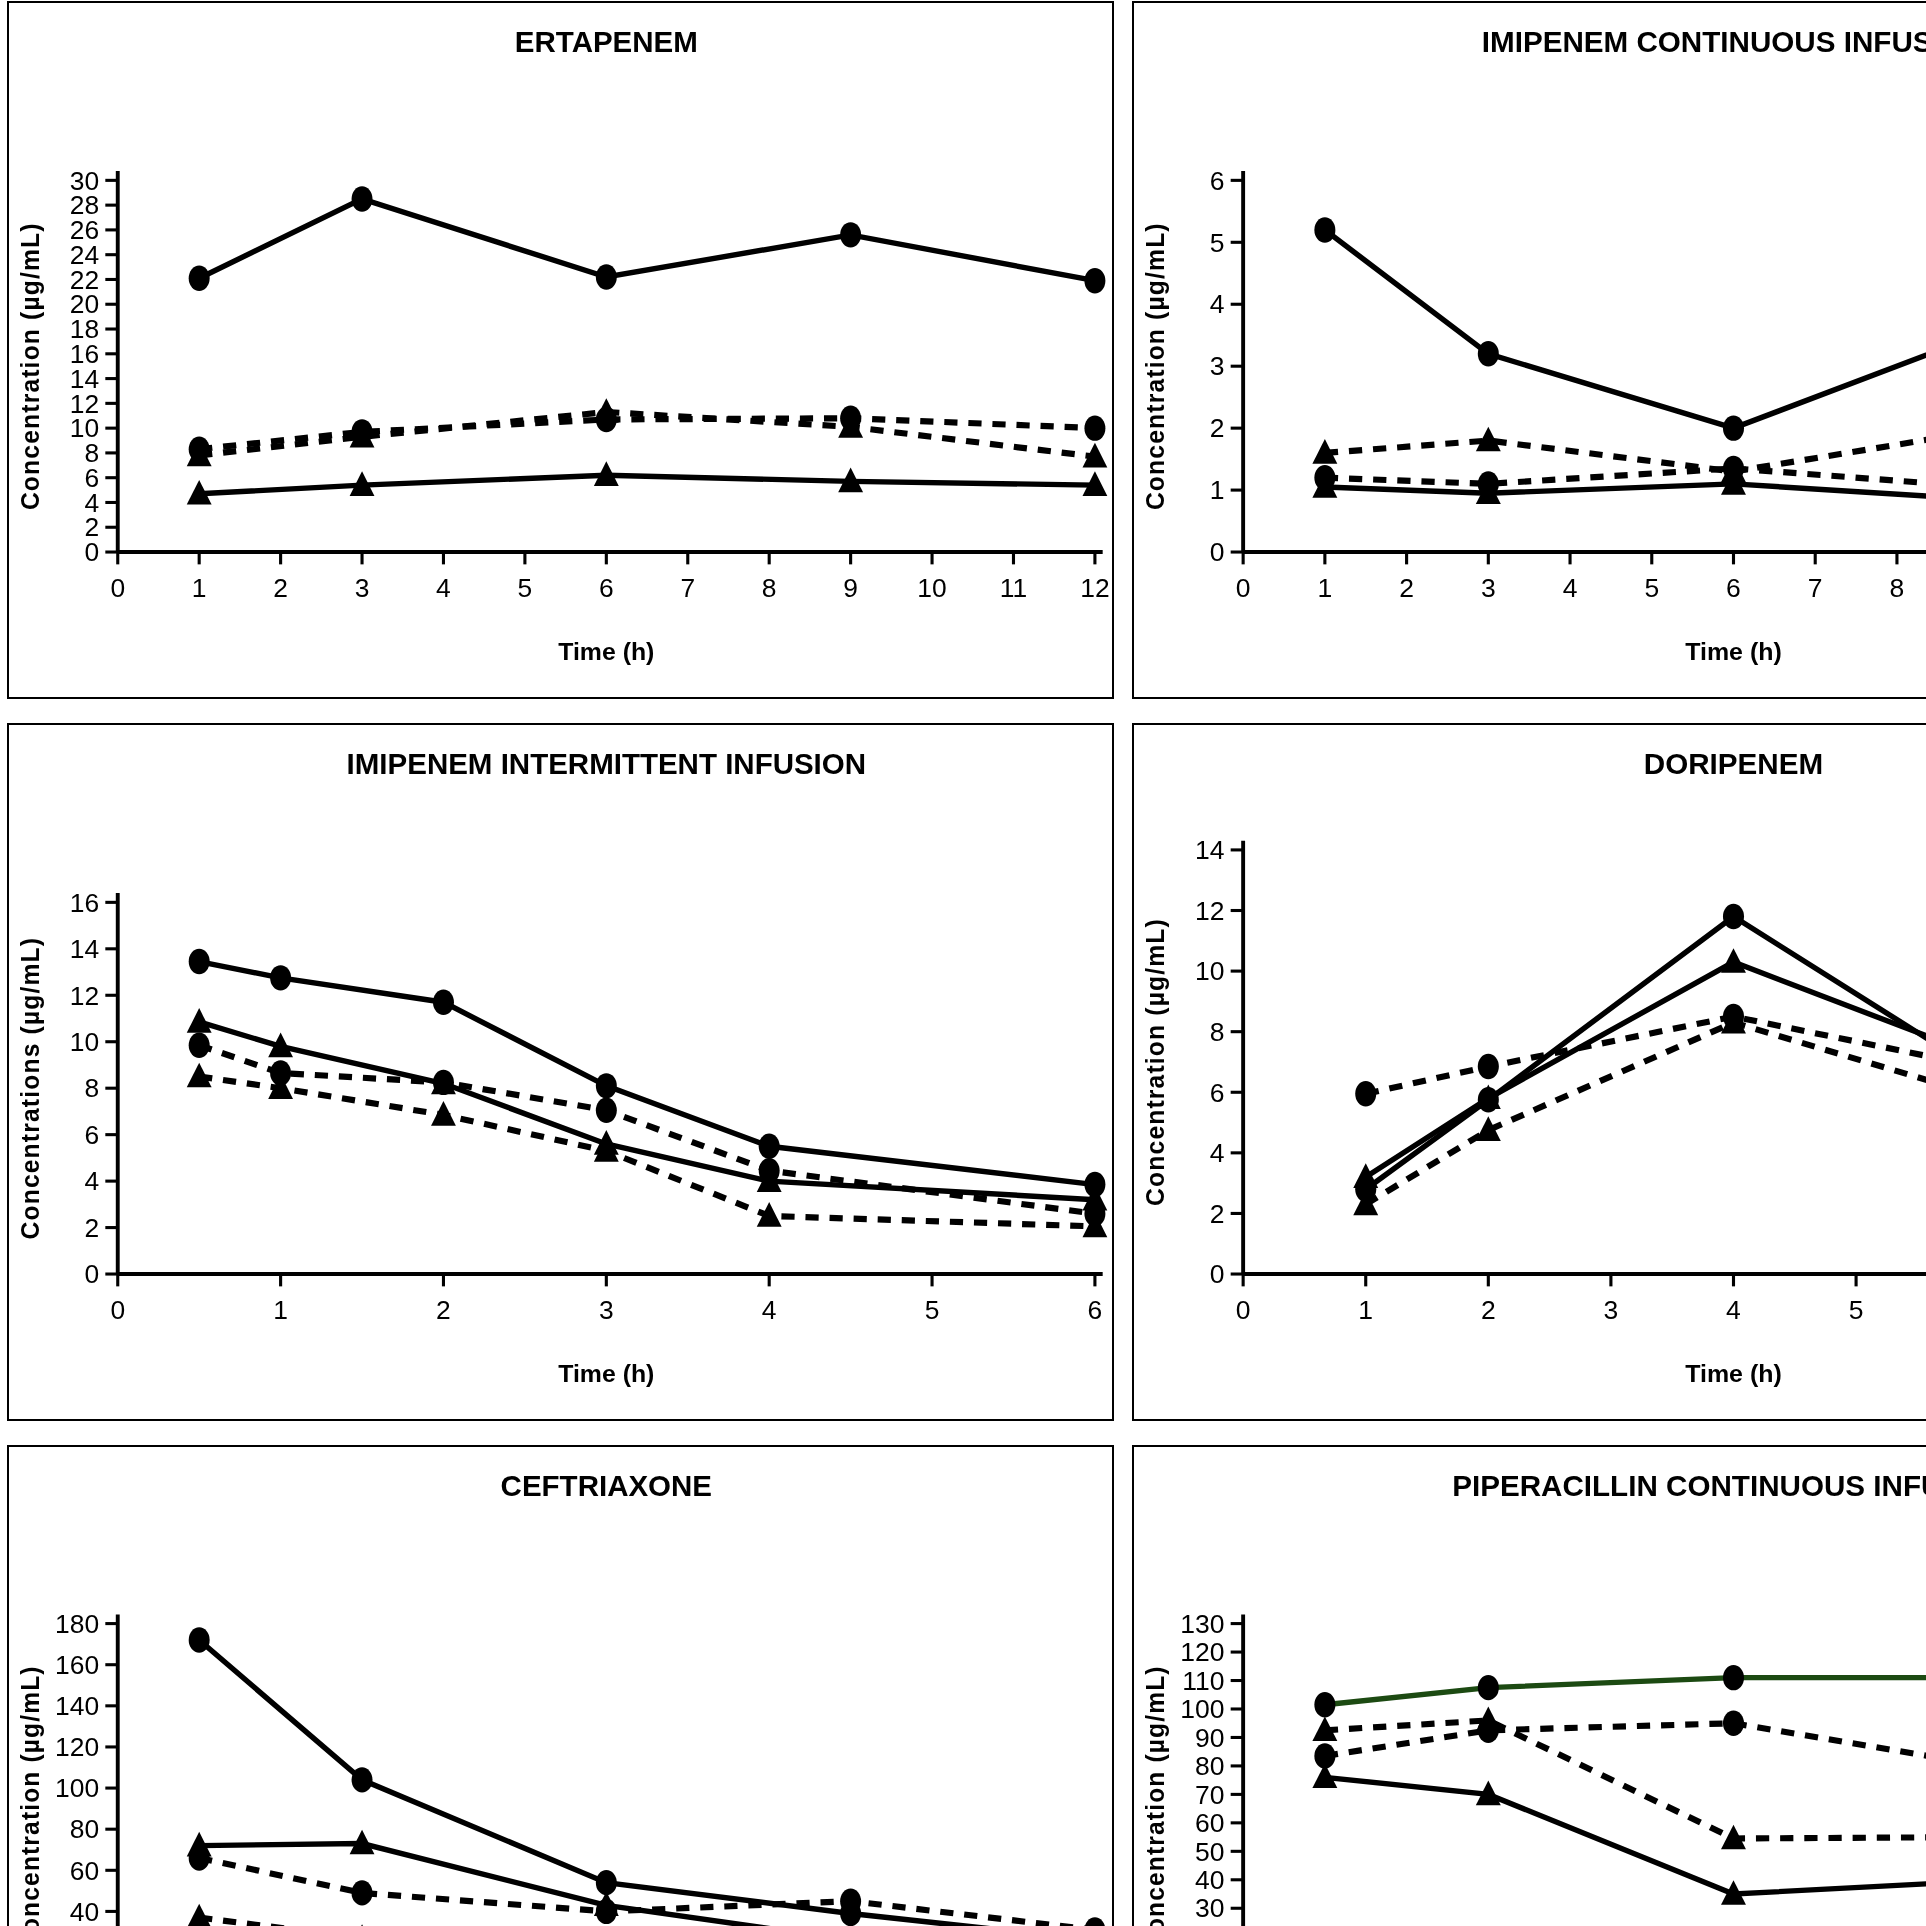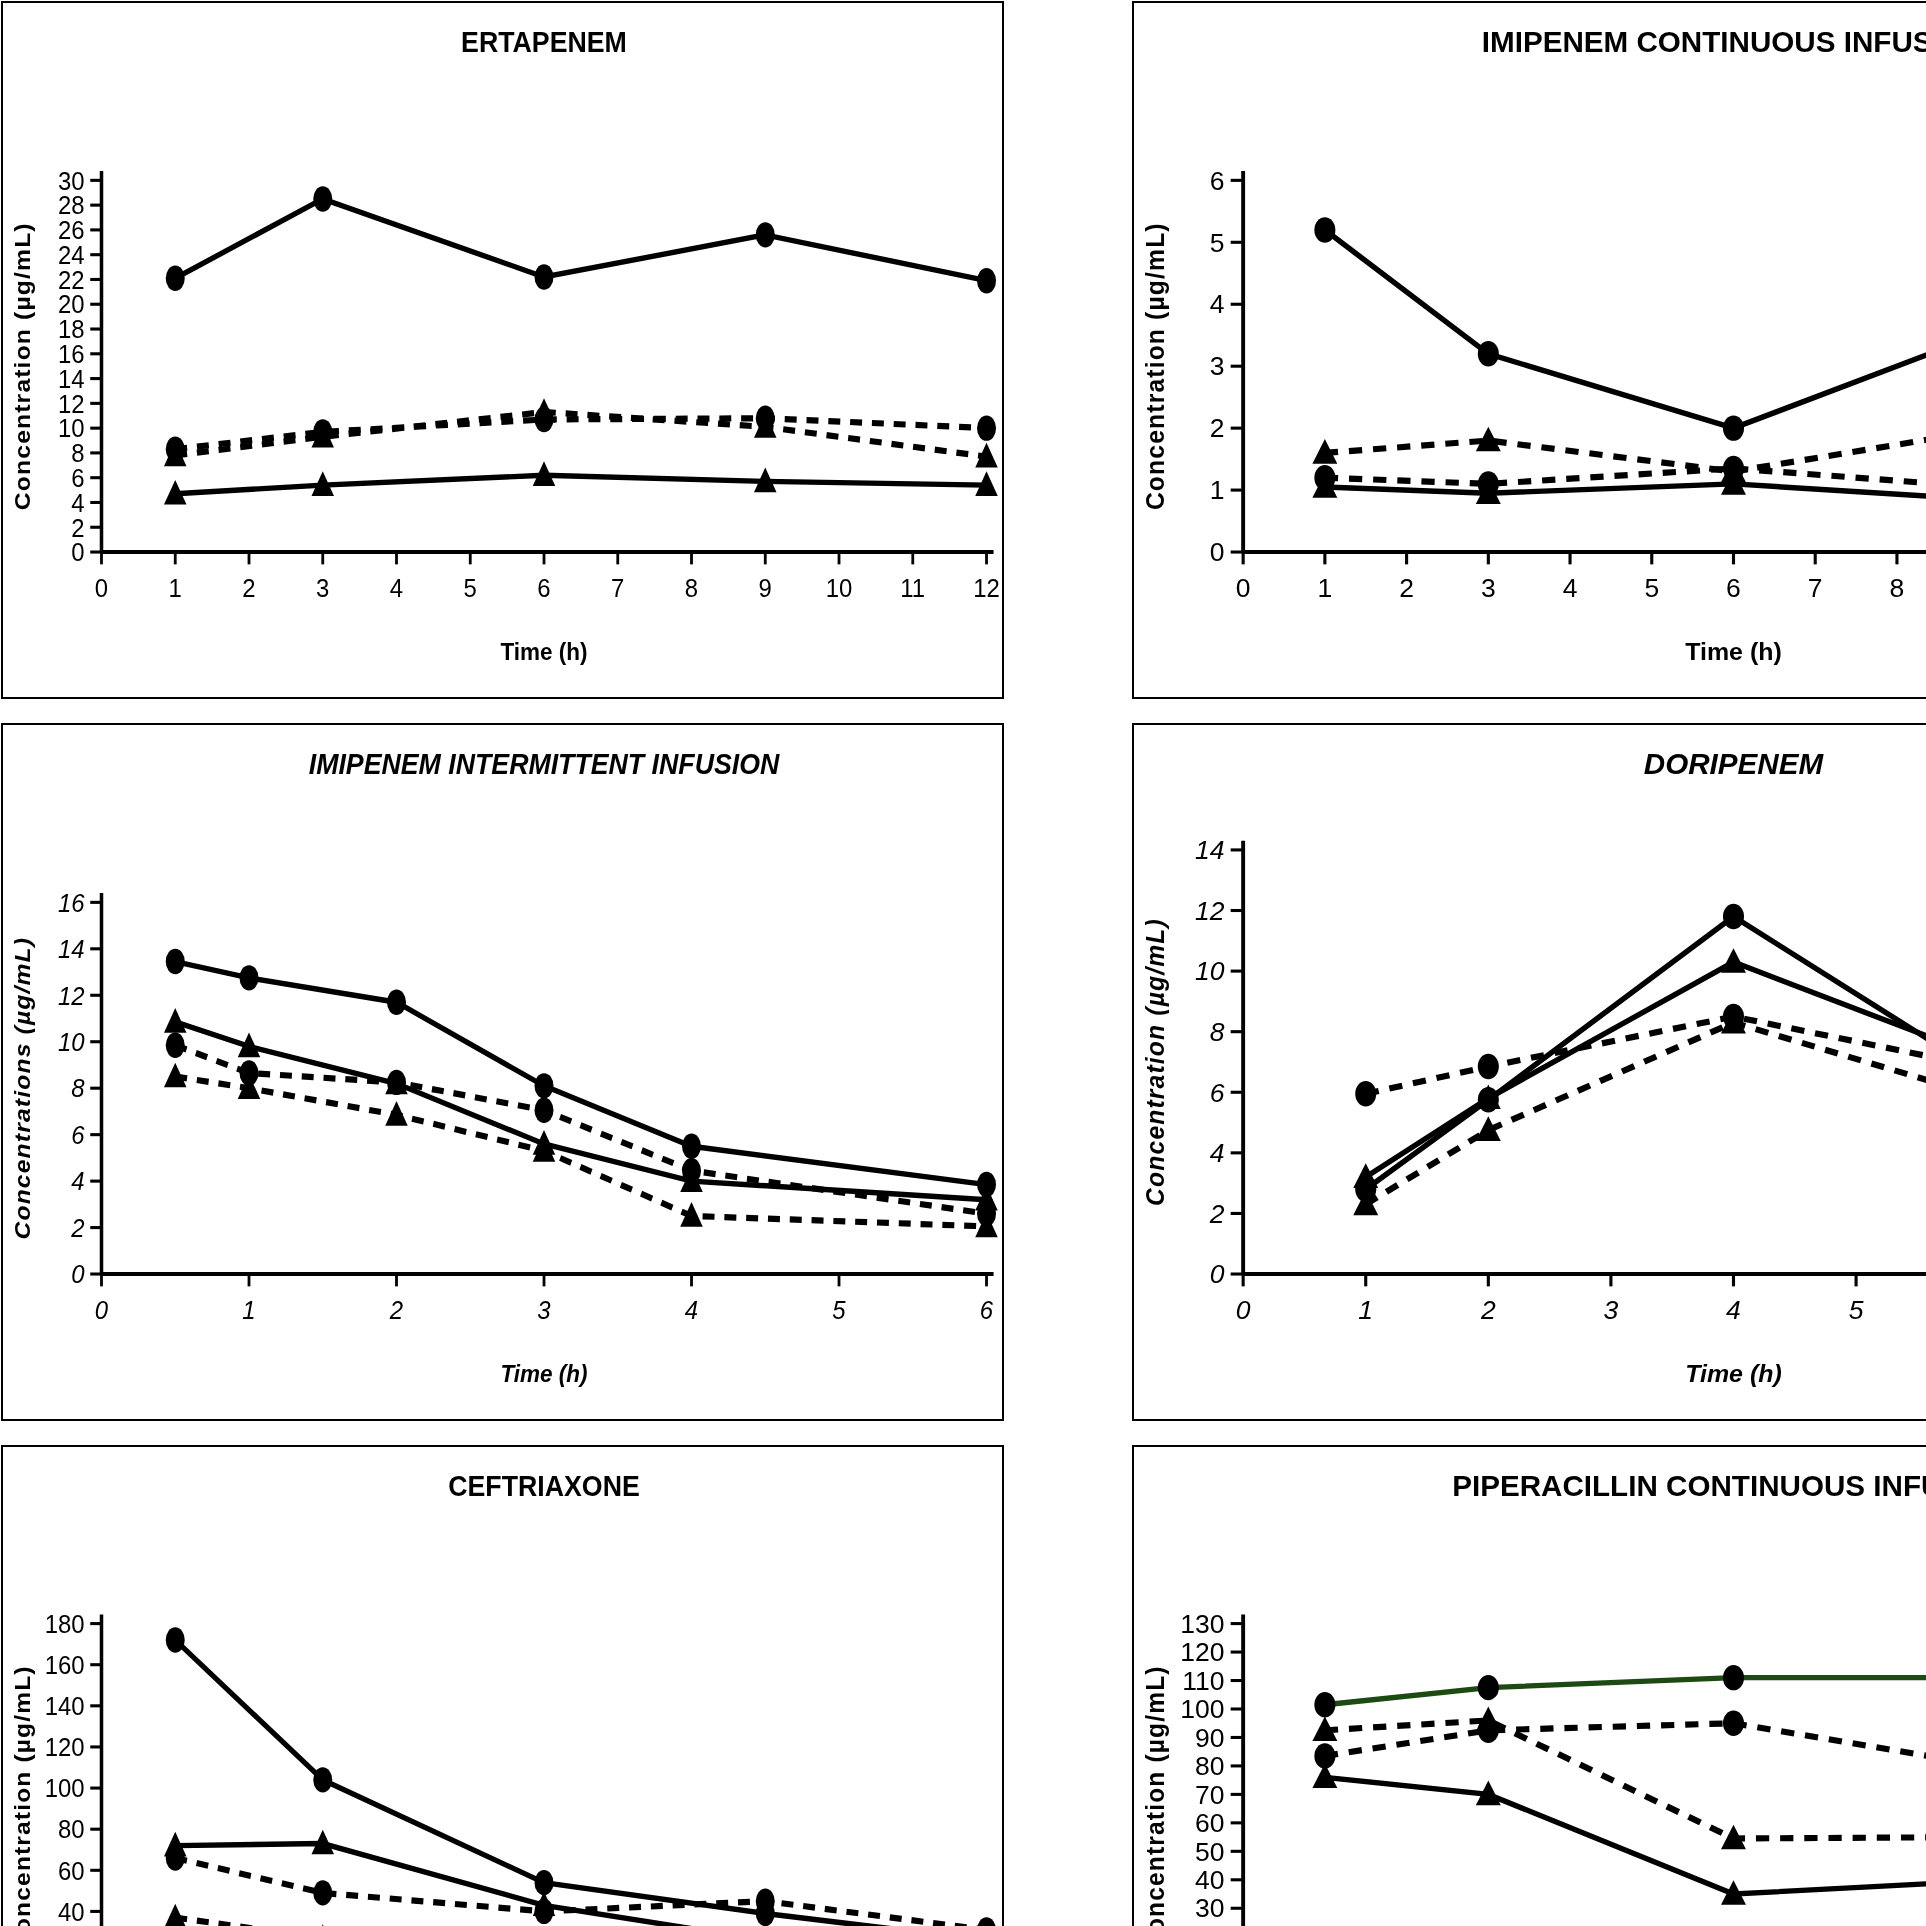--- a/index.html
+++ b/index.html
@@ -1,22 +1,22 @@
 <!DOCTYPE html>
 <html style="font-size:6.2px"><head>
 <meta charset="utf-8">
 <style>
   html,body{margin:0;padding:0;background:#ffffff;}
   .page{position:relative;width:2244px;height:2944px;background:#ffffff;
         font-family:"Liberation Sans",sans-serif;}
   .panel{position:absolute;background:#ffffff;border:2.3px solid #000;box-sizing:border-box;}
-  .col-l{left:1px;width:1003px;}
+  .col-l{left:7px;width:1107px;}
   .col-r{left:1132px;width:1111px;}
   .row-1{top:0.8px;height:698px;}
-  .row-2{top:723px;height:698px;font-style:italic;}
+  .row-2{top:723px;height:698px;}
   .row-3{top:1445px;height:695px;}
   .panel svg{display:block;width:100%;height:100%;}
   text{font-family:"Liberation Sans",sans-serif;fill:#000;}
   .ct{font-size:38px;font-weight:bold;}
   .tick{font-size:34px;font-weight:normal;}
   .ax{font-size:32px;font-weight:bold;}
   .yax{font-size:32px;font-weight:bold;letter-spacing:1.5px;}
 </style>
 </head>
 <body>

